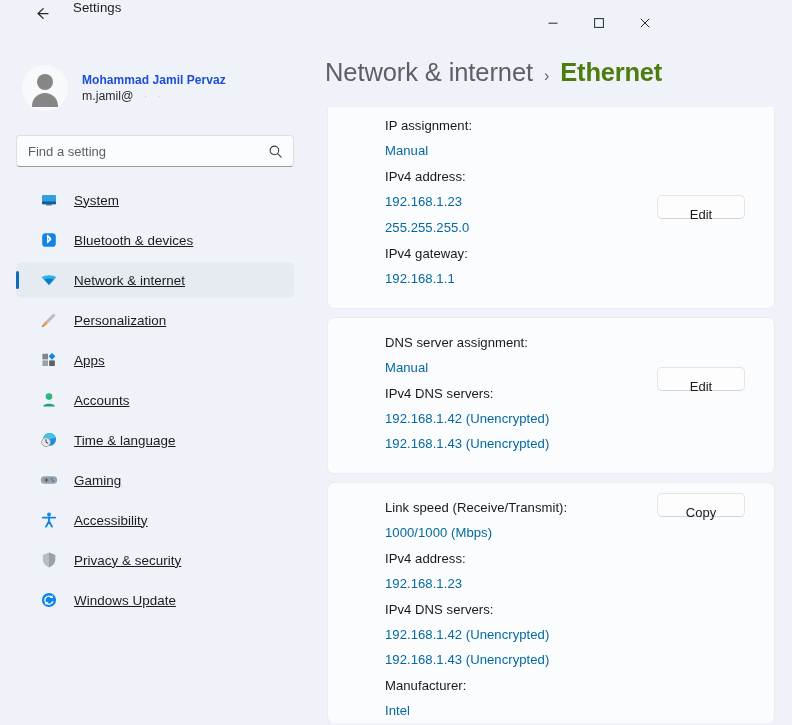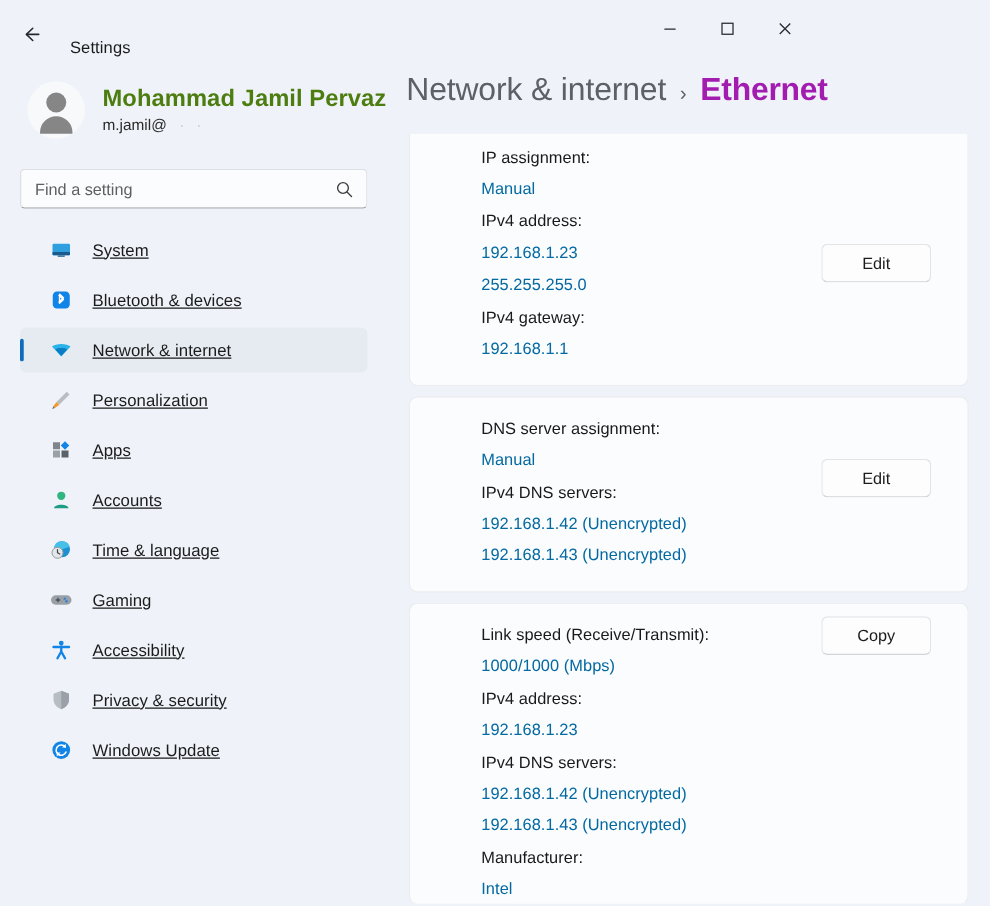--- a/index.html
+++ b/index.html
@@ -14,25 +14,25 @@
   body {
     font-family: "Liberation Sans", sans-serif;
     background: #eff3f9;
     color: #1b1b1b;
     -webkit-font-smoothing: antialiased;
   }
 
   
   .titlebar {
     position: absolute;
-    top: 0; left: 0;
+    top: 0; left: 17px;
     width: 651px;
     height: 45px;
     display: flex;
-    align-items: flex-end;
+    align-items: flex-start;
   }
   .back-btn {
     width: 34px; height: 30px;
     margin-left: 8px;
     display: flex; align-items: center; justify-content: center;
     border-radius: 5px;
     cursor: pointer;
   }
   .back-arrow { display: block; }
   .app-title {
@@ -89,23 +89,23 @@
   }
   .avatar .body {
     position: absolute;
     width: 26px; height: 14px;
     border-radius: 13px 13px 0 0;
     background: #868686;
     left: 10px; top: 28px;
   }
   .profile-text { margin-left: 14px; min-width: 0; }
   .profile-name {
-    font-size: 19px;
+    font-size: 12px;
     font-weight: bold;
-    color: #4d7c0f;
+    color: #1d4ed8;
     letter-spacing: .05px;
     white-space: nowrap;
   }
   .profile-email {
     font-size: 12.3px;
     color: #2b2b2b;
     margin-top: 2px;
     white-space: nowrap;
   }
   .profile-email .redact {
@@ -195,21 +195,21 @@
     white-space: nowrap;
   }
   .crumb-sep {
     font-size: 16px;
     color: #5d6066;
     margin: 0 11px;
   }
   .crumb-current {
     font-size: 25.5px;
     font-weight: bold;
-    color: #a21caf;
+    color: #4d7c0f;
     letter-spacing: -.2px;
     white-space: nowrap;
   }
 
   .scroll-area {
     position: absolute;
     top: 62px; left: 0;
     width: 482px;
     height: 618px;
     overflow: hidden;
@@ -247,22 +247,22 @@
     line-height: 25px;
     letter-spacing: .05px;
   }
 
   .card-action {
     position: absolute;
     right: 29px;
   }
   .card-btn {
     min-width: 88px;
-    height: 31px;
-    padding: 0 16px;
+    height: 16px;
+    padding: 11px 16px;
     background: #fdfdfd;
     border: 1px solid #e2e4e7;
     border-bottom-color: #d3d5d8;
     border-radius: 5px;
     font-family: inherit;
     font-size: 13px;
     color: #1b1b1b;
     cursor: pointer;
   }
 </style>

